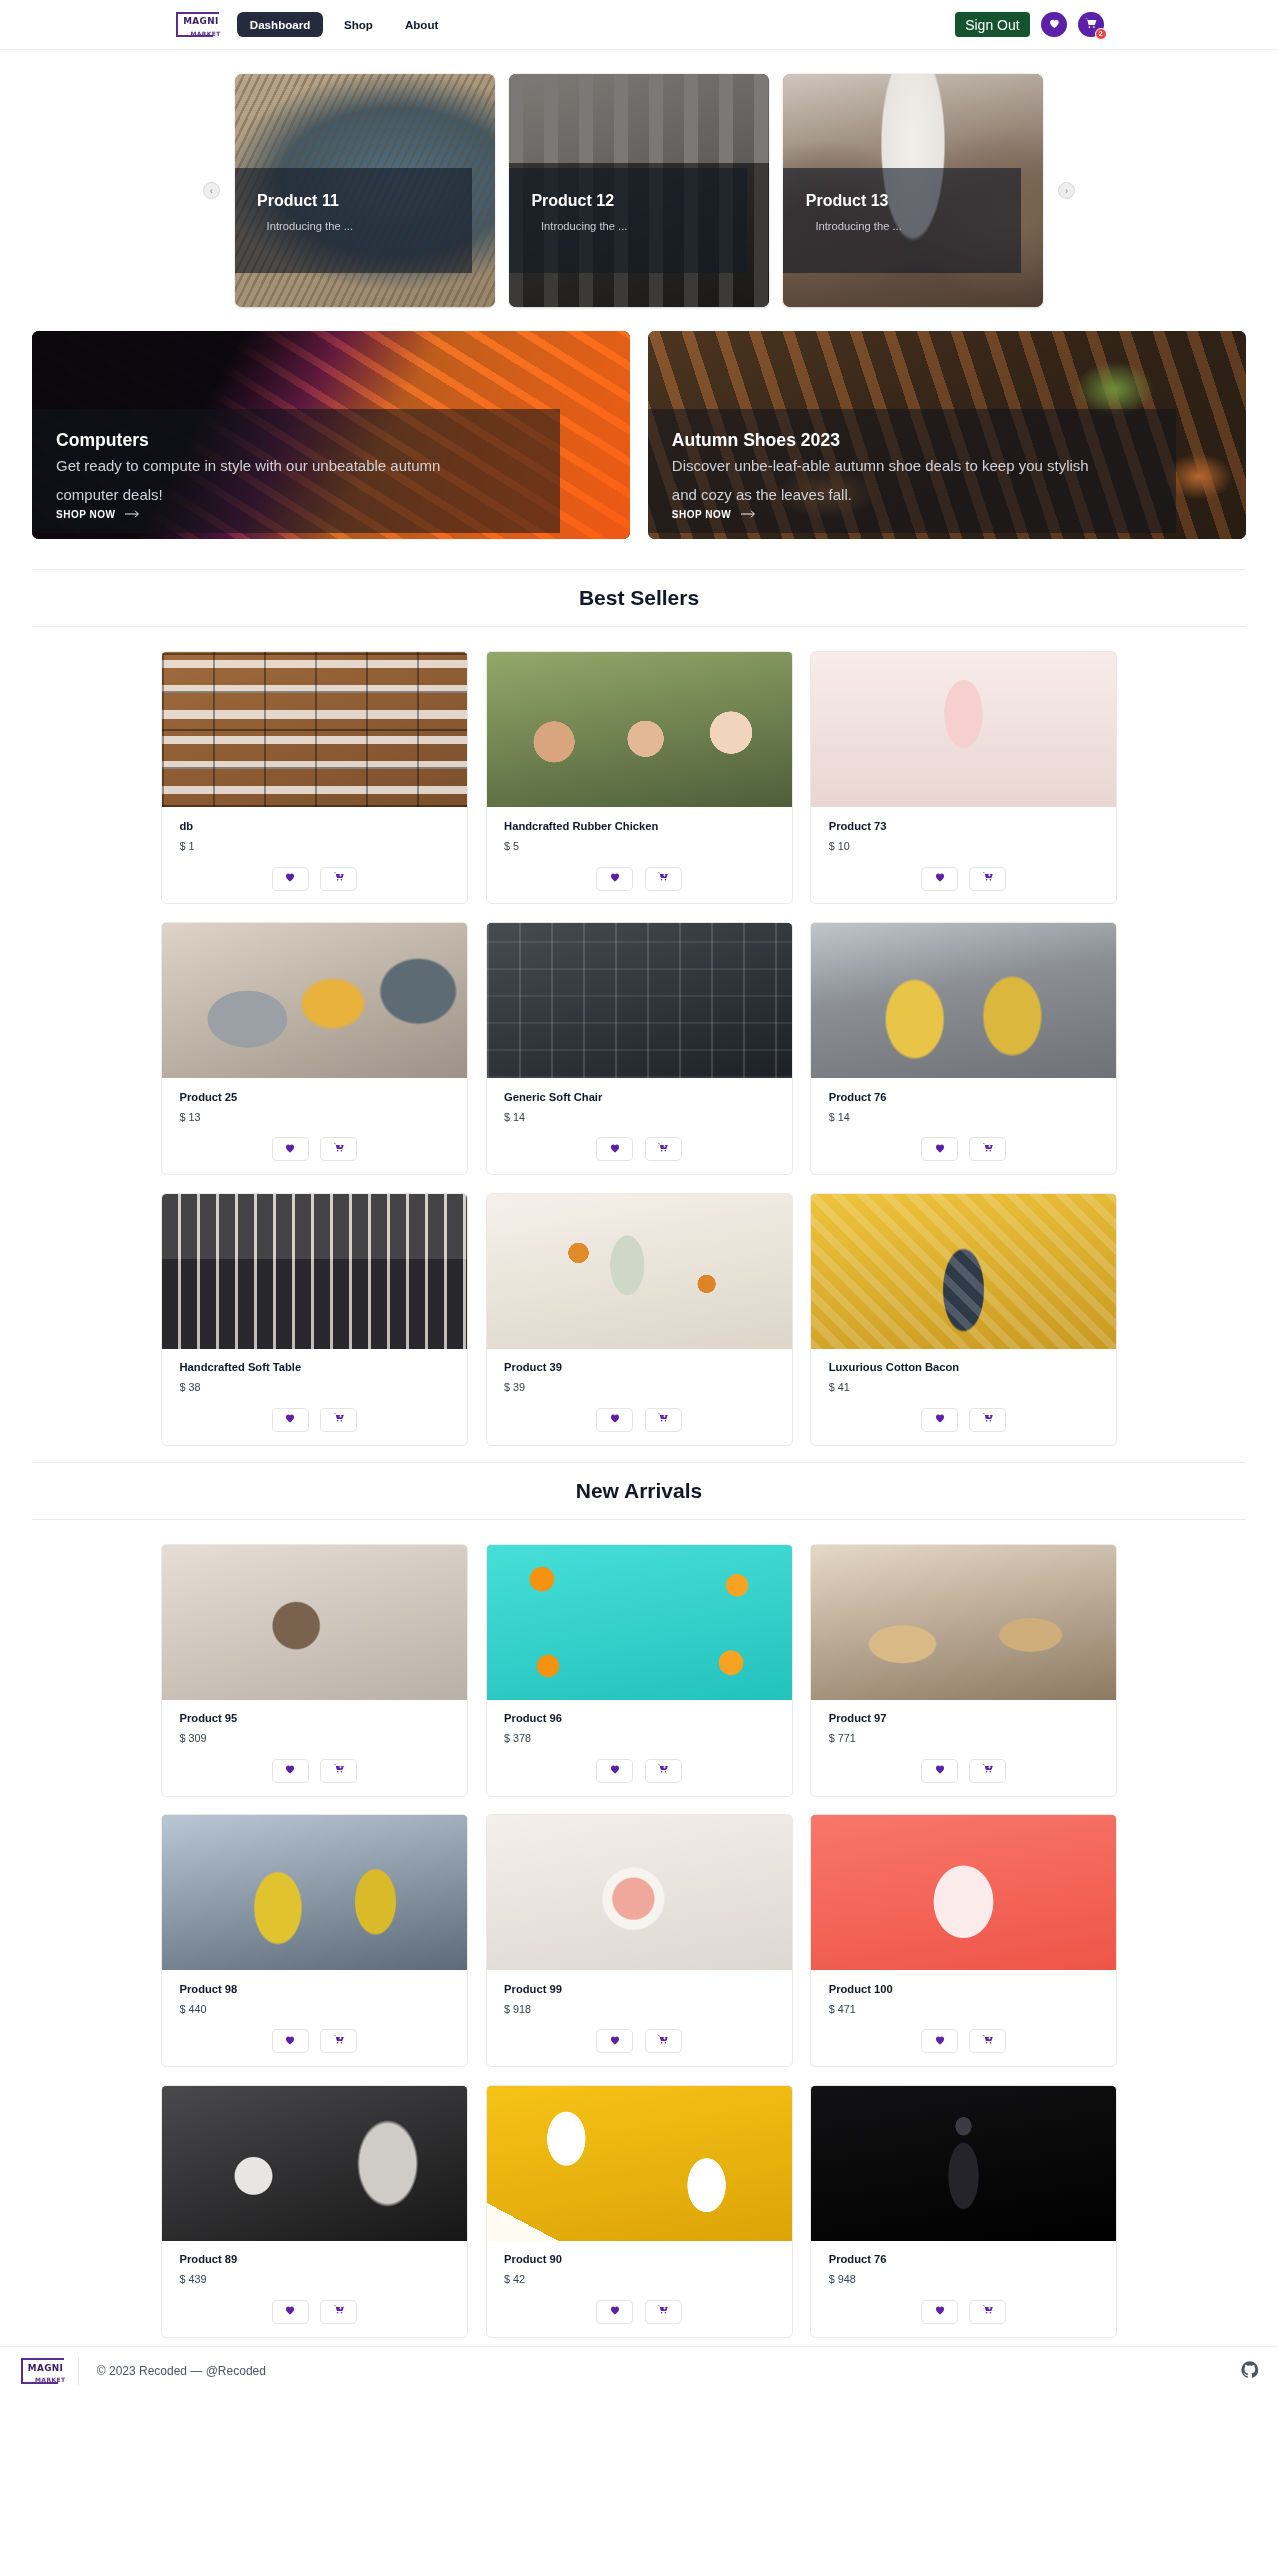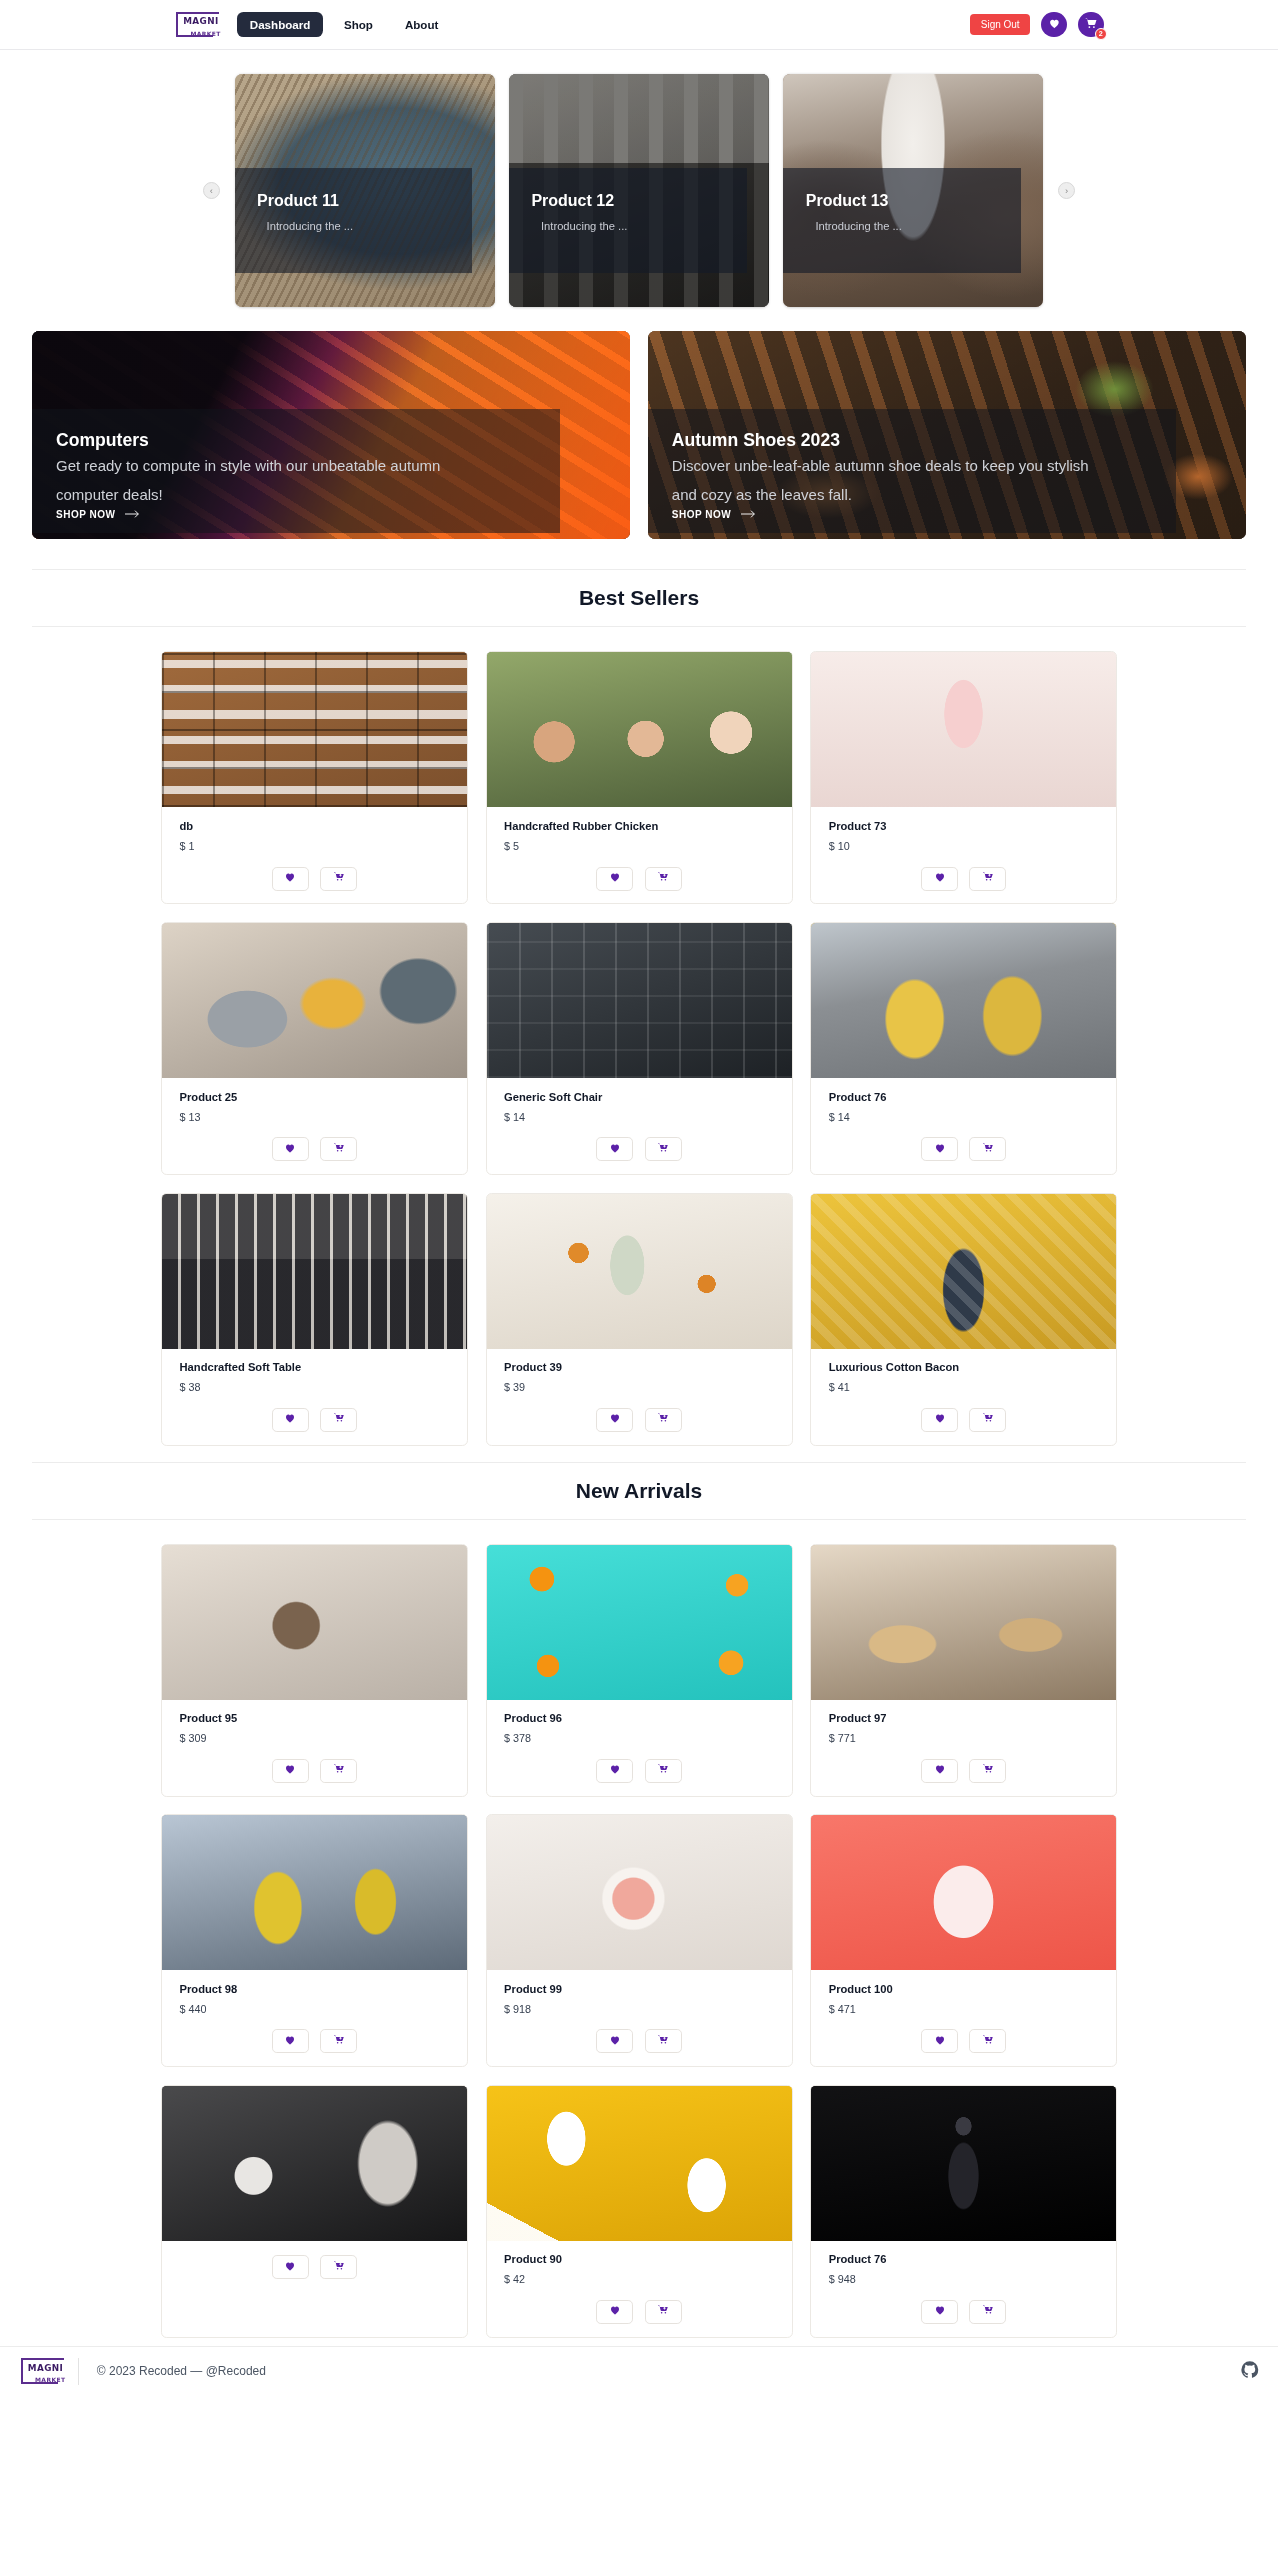--- a/index.html
+++ b/index.html
@@ -72,25 +72,25 @@
     cursor: pointer;
   }
   .nav-right {
     margin-left: auto;
     display: flex;
     align-items: center;
     gap: 11.2px;
     margin-right: 152px;
   }
   .signout-btn {
-    background: #ef4444;
+    background: #14532d;
     color: #fff;
     border: none;
     border-radius: 4px;
-    font-size: 10px;
+    font-size: 14px;
     font-weight: 400;
     padding: 4.8px 10.4px;
     cursor: pointer;
     font-family: "Liberation Sans", sans-serif;
   }
   .icon-circle {
     width: 25.6px; height: 25.6px;
     border-radius: 50%;
     background: #5b21a8;
     display: flex; align-items: center; justify-content: center;
@@ -807,20 +807,24 @@
           <div class="act-btn">
             <span><svg width="12" height="12" viewBox="0 0 24 24">
                 <path d="M2 3h3l2.2 9.4A2 2 0 0 0 9.2 14h8.3a2 2 0 0 0 1.9-1.4L21.5 6H6.1L5.6 4H2V3zm7.3 13a1.6 1.6 0 1 0 0 3.2 1.6 1.6 0 0 0 0-3.2zm7.5 0a1.6 1.6 0 1 0 0 3.2 1.6 1.6 0 0 0 0-3.2z"></path>
                 <path d="M12.2 7.3h1.9V5.4h1.6v1.9h1.9v1.6h-1.9v1.9h-1.6V8.9h-1.9z" fill="#fff"></path>
               </svg></span>
           </div>
         </div>
       </div>
       <div class="card">
         <div class="thumb th-bag"></div>
+        <div class="body">
+          <div class="c-title">Product 89</div>
+          <div class="c-price">$ 439</div>
+        </div>
         <div class="actions">
           <div class="act-btn">
             <span><svg width="12" height="12" viewBox="0 0 24 24">
                 <path d="M12 21s-8-5.2-8-10.5A4.5 4.5 0 0 1 12 7a4.5 4.5 0 0 1 8 3.5C20 15.8 12 21 12 21z"></path>
               </svg></span>
           </div>
           <div class="act-btn">
             <span><svg width="12" height="12" viewBox="0 0 24 24">
                 <path d="M2 3h3l2.2 9.4A2 2 0 0 0 9.2 14h8.3a2 2 0 0 0 1.9-1.4L21.5 6H6.1L5.6 4H2V3zm7.3 13a1.6 1.6 0 1 0 0 3.2 1.6 1.6 0 0 0 0-3.2zm7.5 0a1.6 1.6 0 1 0 0 3.2 1.6 1.6 0 0 0 0-3.2z"></path>
                 <path d="M12.2 7.3h1.9V5.4h1.6v1.9h1.9v1.6h-1.9v1.9h-1.6V8.9h-1.9z" fill="#fff"></path>

